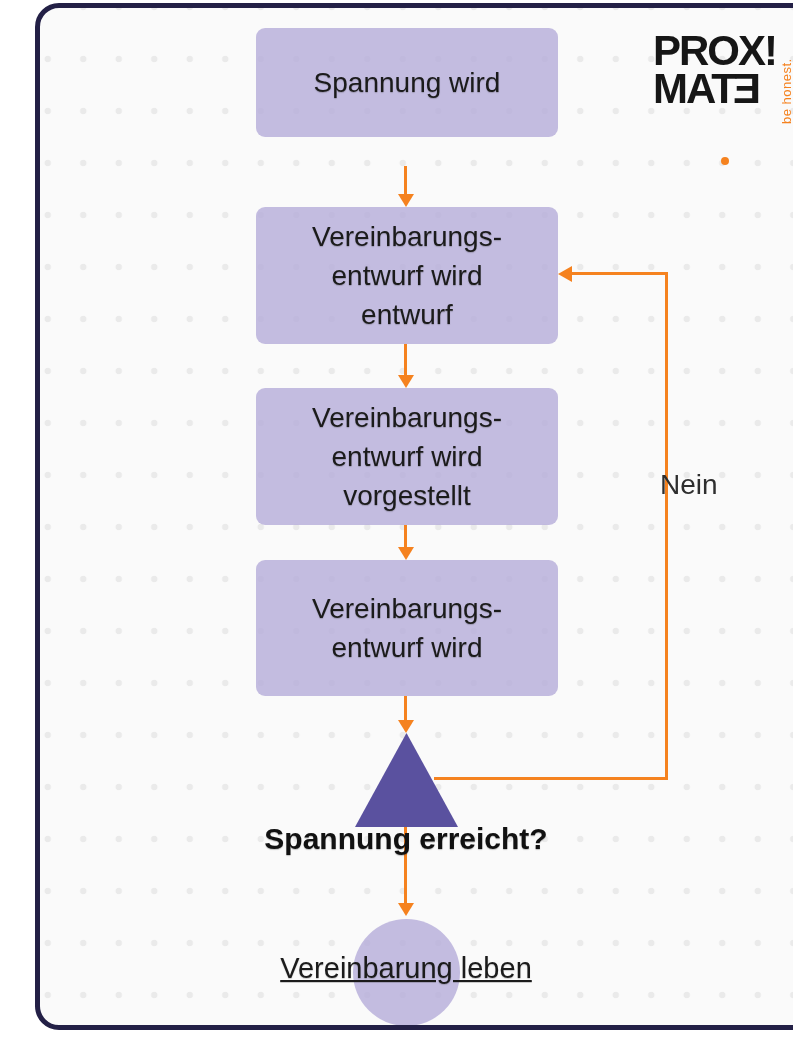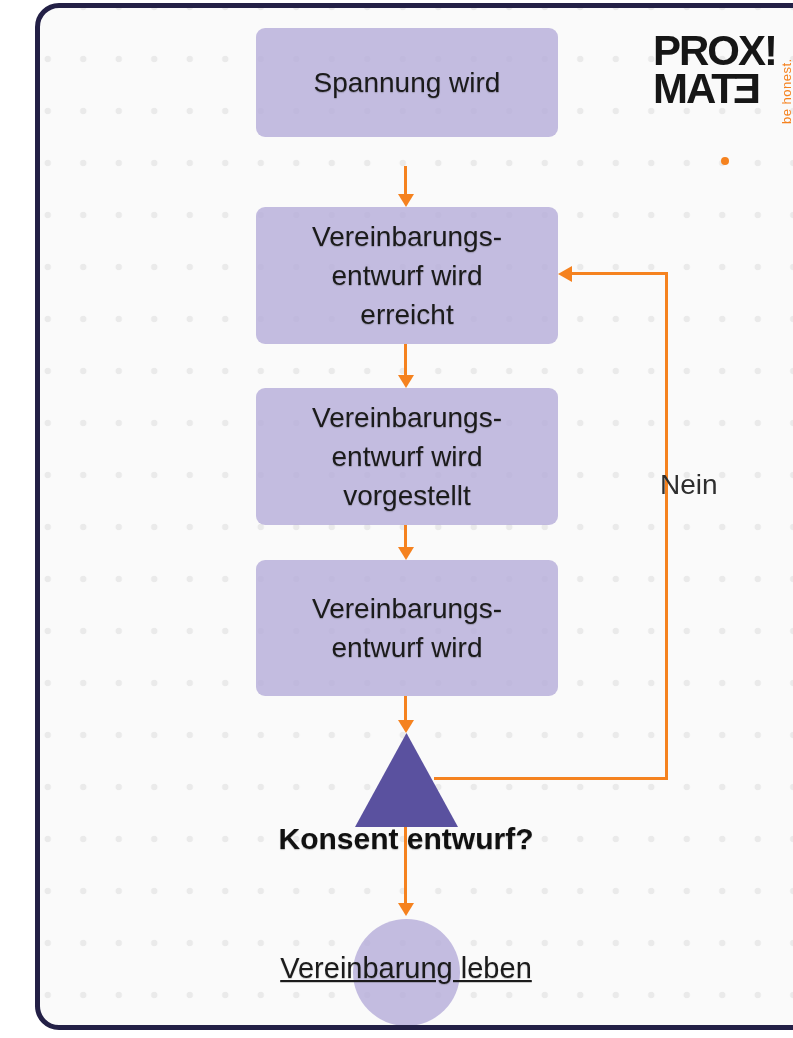--- a/index.html
+++ b/index.html
@@ -80,21 +80,21 @@
     </div>
     <div class="tagline">be honest.</div>
     <div class="orange-dot"></div>
 
     <div class="node step-1">
       <div>Spannung wird</div>
     </div>
     <div class="node step-2">
       <div>Vereinbarungs-</div>
       <div>entwurf wird</div>
-      <div>erreicht</div>
+      <div>entwurf</div>
     </div>
     <div class="node step-3">
       <div>Vereinbarungs-</div>
       <div>entwurf wird</div>
       <div>vorgestellt</div>
     </div>
     <div class="node step-4">
       <div>Vereinbarungs-</div>
       <div>entwurf wird</div>
     </div>
@@ -110,19 +110,19 @@
     <div class="vline l5"></div>
     <div class="head-down h5"></div>
 
     <div class="hline fb-bottom"></div>
     <div class="fb-vert"></div>
     <div class="hline fb-top"></div>
     <div class="head-left fb-head"></div>
     <div class="nein-label">Nein</div>
 
     <div class="triangle"></div>
-    <div class="decision-label">Konsent entwurf?</div>
+    <div class="decision-label">Spannung erreicht?</div>
 
     <div class="circle"></div>
     <div class="end-label">Vereinbarung leben</div>
 
   </div>
 </div>
 
 </body></html>

